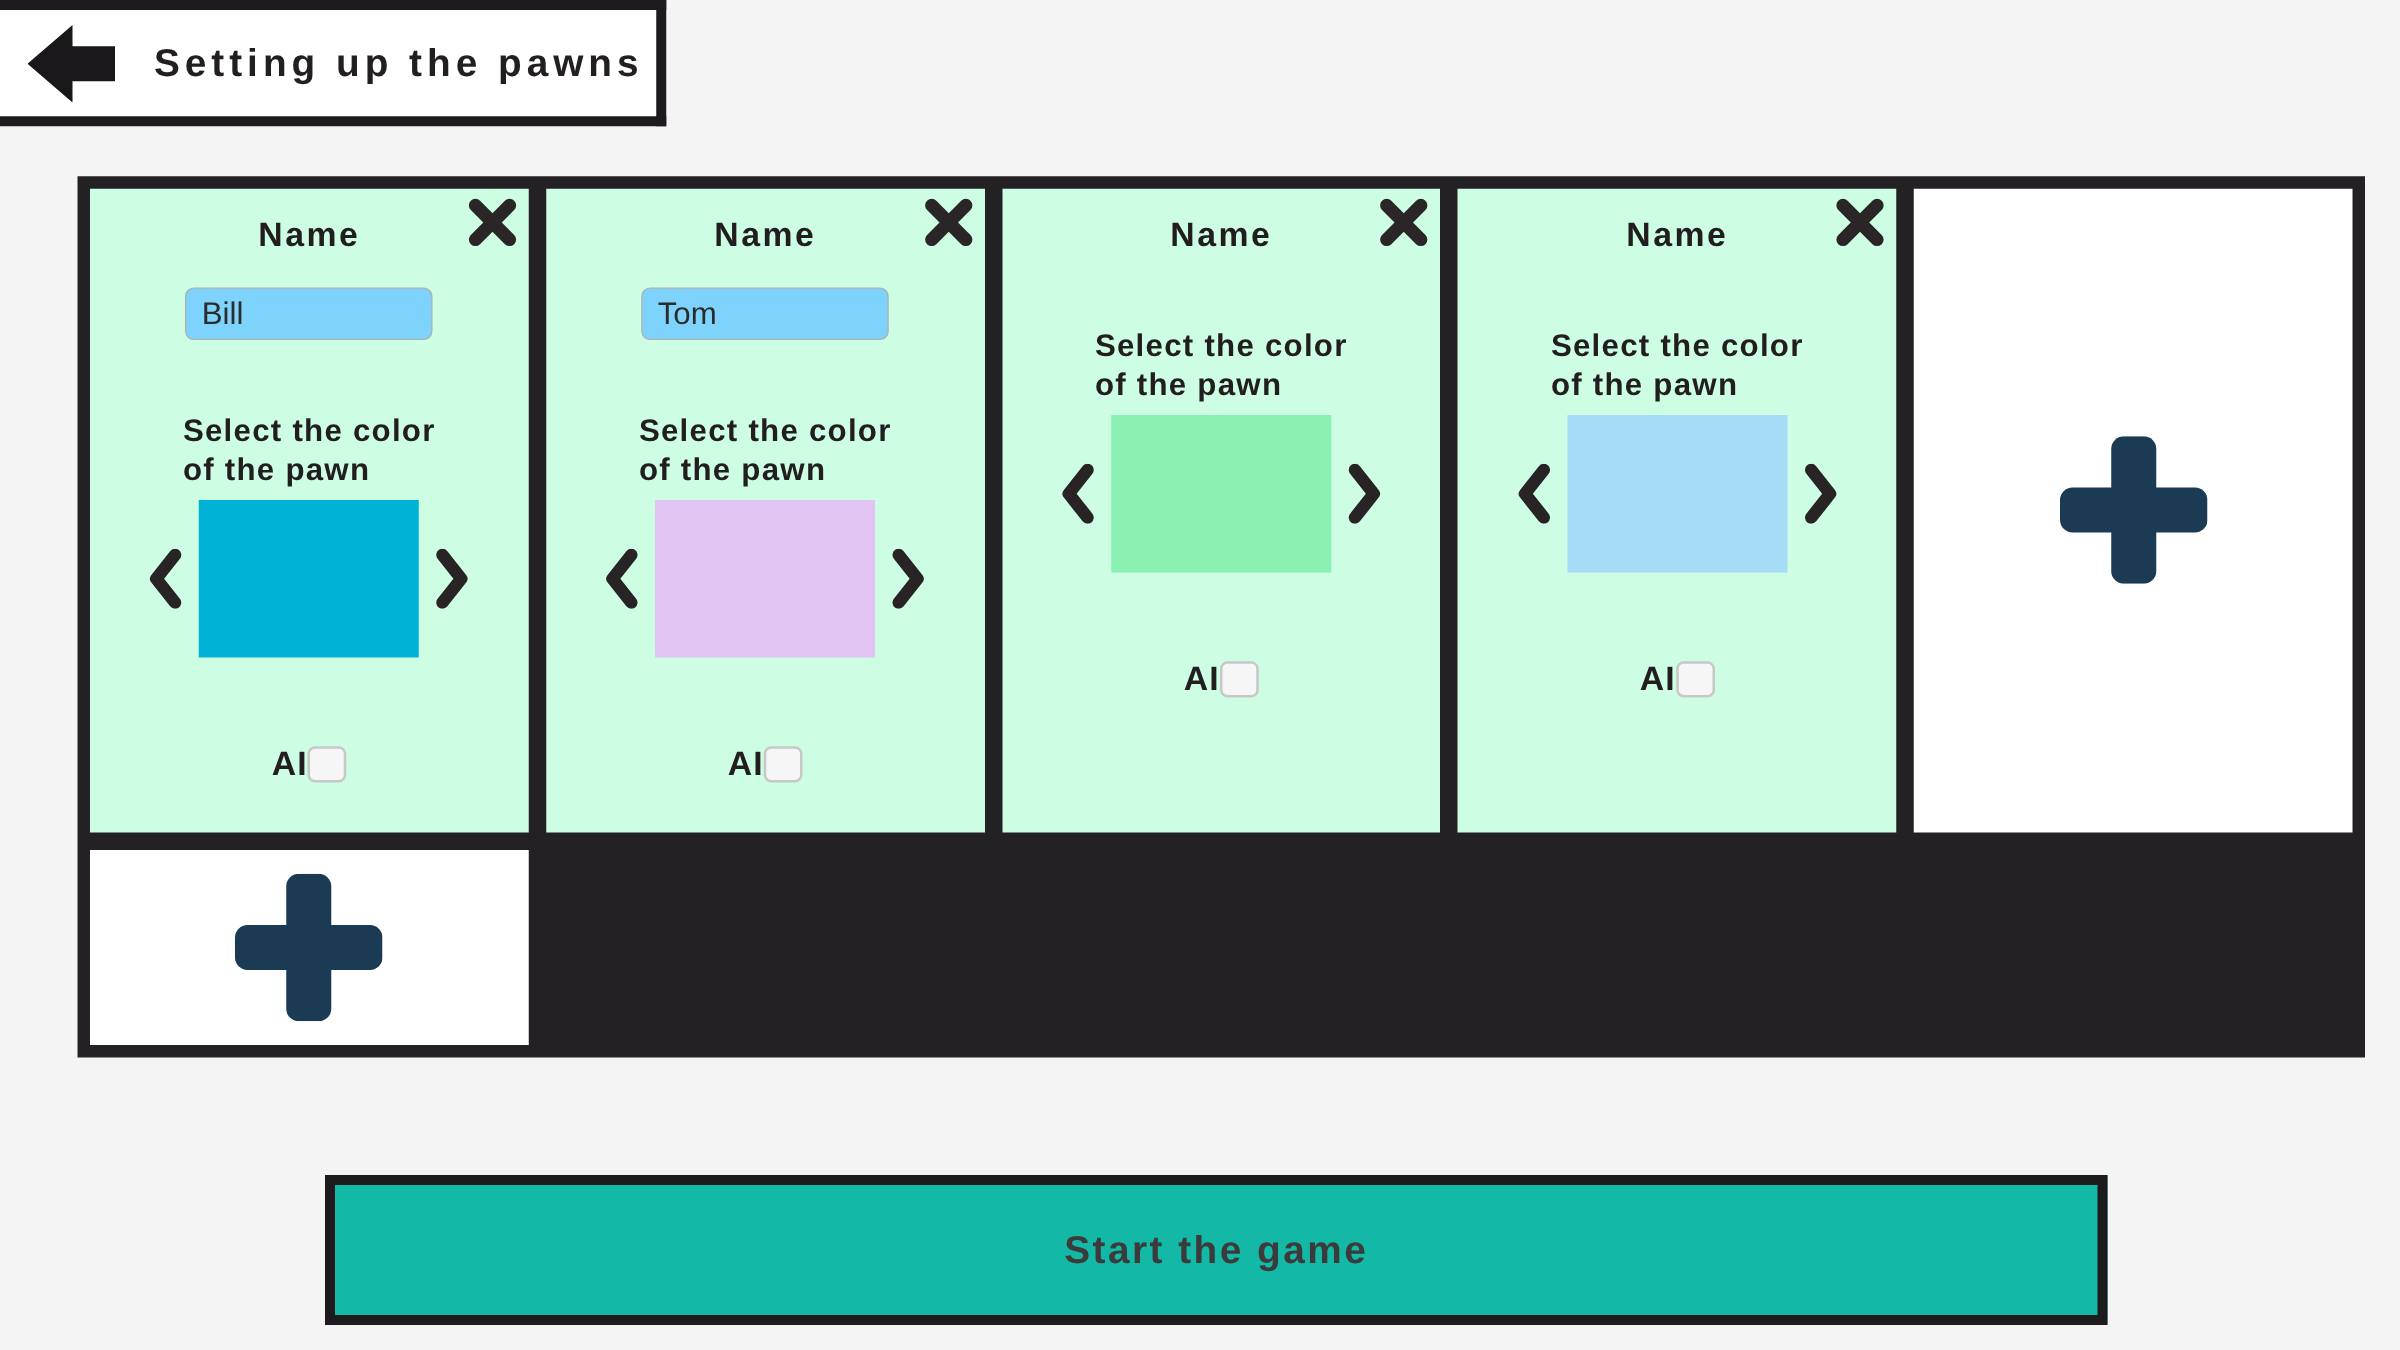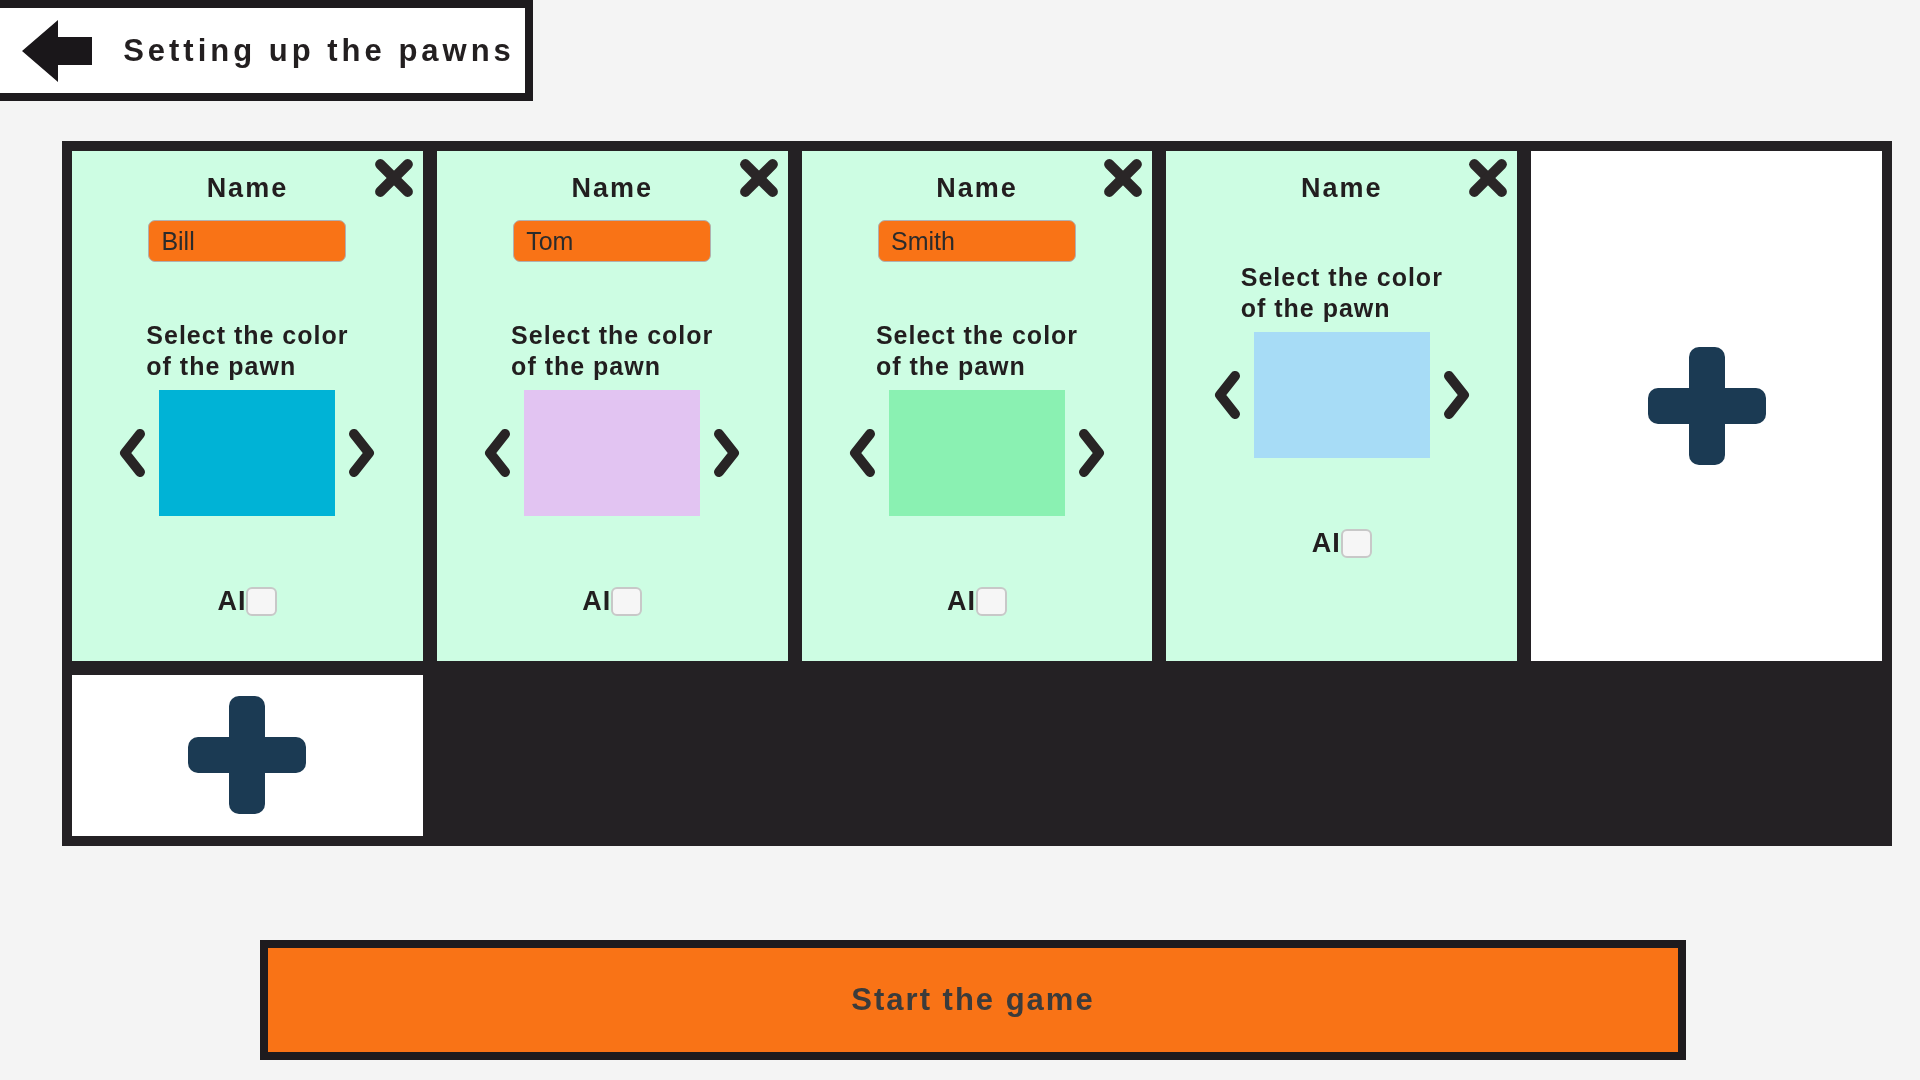--- a/index.html
+++ b/index.html
@@ -51,24 +51,24 @@
   }
 
   .close-btn {
     position:absolute; top:6px; right:8px;
     width:42px; height:42px; cursor:pointer;
   }
   .name-label {
     font-size:27px; font-weight:bold; letter-spacing:2px; color:#221e1f;
   }
   .name-input {
-    margin-top:16px;
+    margin-top:26px;
     width:198px; height:42px;
     border:1px solid #b0b0b0; border-radius:7px;
-    background:#f97316;
+    background:#7dd3fc;
     font-family:"Liberation Sans", sans-serif;
     font-size:25px; color:#2b2b2b;
     padding-left:12px; outline:none;
   }
   .color-label {
     margin-top:58px;
     font-size:25px; font-weight:bold; letter-spacing:1px;
     line-height:31px; text-align:left; color:#221e1f;
   }
   .color-row {
@@ -180,21 +180,20 @@
   </div>
 
   <div class="player-card">
     <div class="close-btn">
       <svg viewBox="0 0 40 40" width="42" height="42">
         <line x1="7" y1="7" x2="33" y2="33" stroke="#2a2627" stroke-width="10" stroke-linecap="round"></line>
         <line x1="33" y1="7" x2="7" y2="33" stroke="#2a2627" stroke-width="10" stroke-linecap="round"></line>
       </svg>
     </div>
     <div class="name-label">Name</div>
-    <input class="name-input" type="text" value="Smith" style="">
     <div class="color-label">
       <span>Select the color</span><br>
       <span>of the pawn</span>
     </div>
     <div class="color-row">
       <div class="chev-btn">
         <svg viewBox="0 0 26 48" width="28" height="48">
           <polyline points="21,5 6,24 21,43" fill="none" stroke="#282425" stroke-width="10" stroke-linecap="round" stroke-linejoin="round"></polyline>
         </svg>
       </div>
@@ -251,13 +250,13 @@
 
   <div class="add-card">
     <svg class="plus-icon" viewBox="0 0 118 118">
       <rect x="41" y="0" width="36" height="118" rx="10" fill="#1b3a53"></rect>
       <rect x="0" y="41" width="118" height="36" rx="10" fill="#1b3a53"></rect>
     </svg>
   </div>
 
 </div>
 
-<div class="start-btn" style="background-color: #f97316;">Start the game</div>
+<div class="start-btn" style="background-color: #14b8a6;">Start the game</div>
 
 </body></html>

